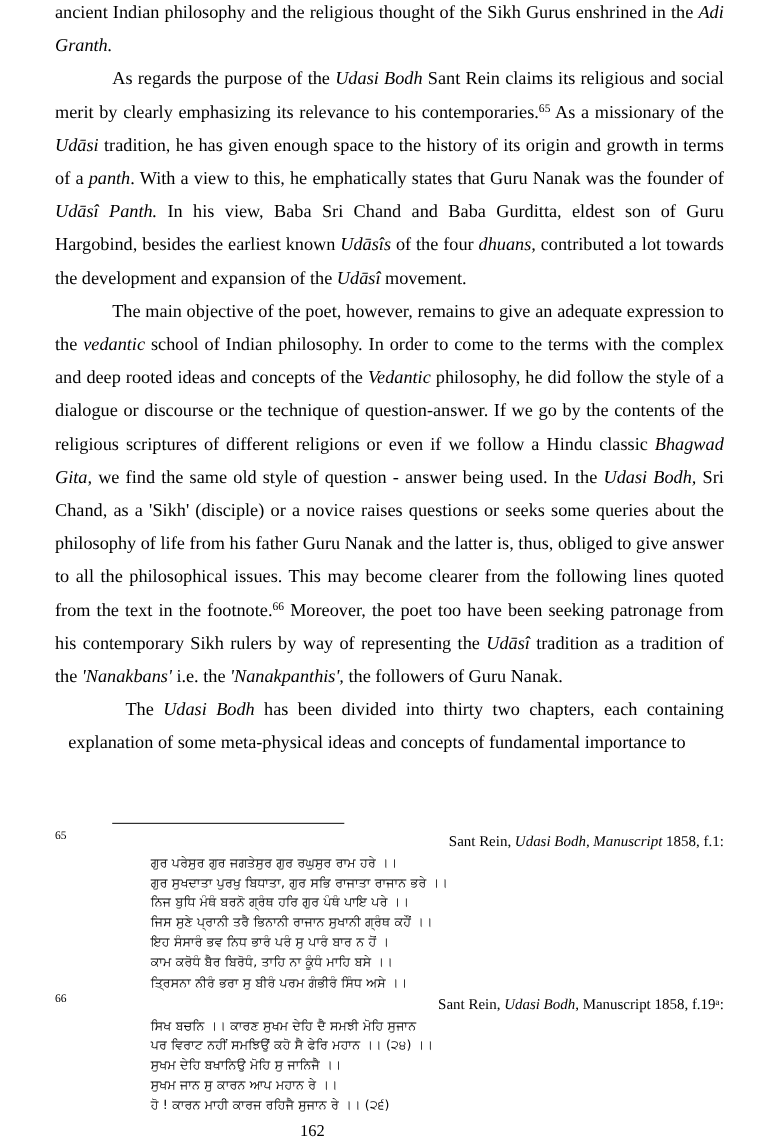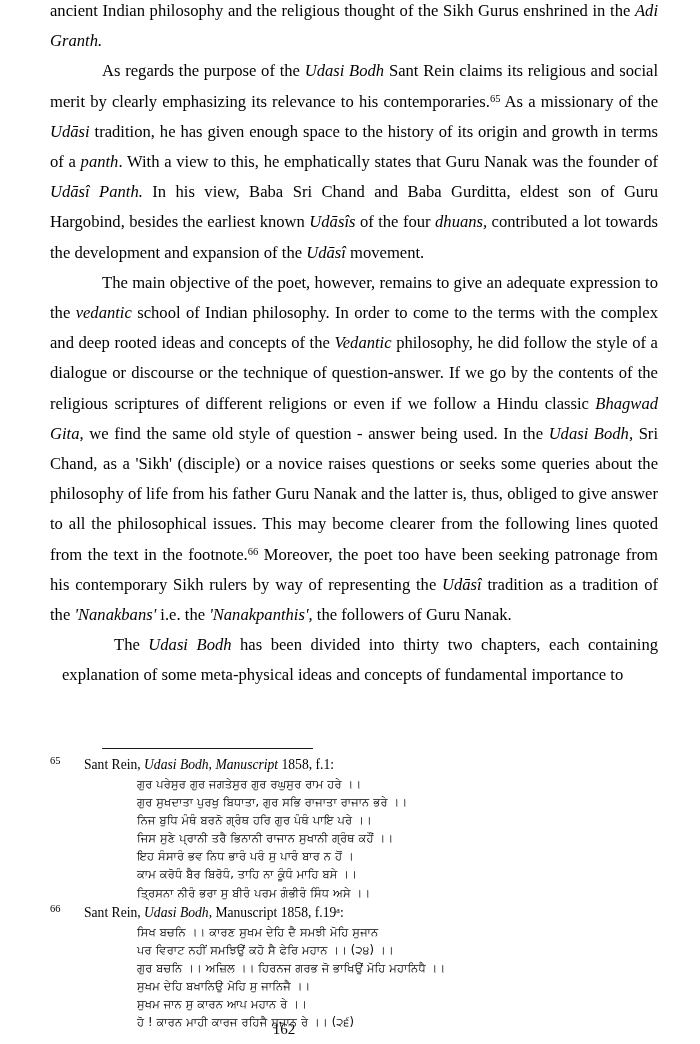--- a/index.html
+++ b/index.html
@@ -94,20 +94,21 @@
     font-size: 10.5px;
     vertical-align: super;
   }
 
   .fn-head {
     display: block;
     margin-left: 34px;
     font-size: 13.6px;
     line-height: 20px;
     white-space: nowrap;
+    text-align: right;
   }
 
   .fn-verse {
     display: block;
     margin-left: 87px;
     font-family: "DejaVu Sans", "Liberation Sans", sans-serif;
     font-size: 11.4px;
     line-height: 18.1px;
     letter-spacing: 0.2px;
     white-space: nowrap;
@@ -167,21 +168,20 @@
       <span class="fn-verse">ਤ੍ਰਿਸਨਾ ਨੀਰੰ ਭਰਾ ਸੁ ਬੀਰੰ ਪਰਮ ਗੰਭੀਰੰ ਸਿੰਧ ਅਸੇ ।।</span>
     </div>
 
     <div class="fn" style="margin-top:1px;">
       <div class="fn-row">
         <span class="fn-num">66</span>
         <span class="fn-head"><span>Sant Rein, </span><i>Udasi Bodh</i><span>, Manuscript 1858, f.19ᵃ:</span></span>
       </div>
       <span class="fn-verse">ਸਿਖ ਬਚਨਿ ।। ਕਾਰਣ ਸੁਖਮ ਦੇਹਿ ਦੈ ਸਮਝੀ ਮੋਹਿ ਸੁਜਾਨ</span>
       <span class="fn-verse">ਪਰ ਵਿਰਾਟ ਨਹੀਂ ਸਮਝਿਉਂ ਕਹੋ ਸੈ ਫੇਰਿ ਮਹਾਨ ।।  (੨੪)  ।।</span>
-      <span class="fn-verse">ਗੁਰ ਬਚਨਿ ।।  ਅਜ਼ਿਲ ।।  ਹਿਰਨਜ ਗਰਭ ਜੋ ਭਾਖਿਉਂ ਮੋਹਿ ਮਹਾਨਿਧੈ ।।</span>
       <span class="fn-verse">ਸੁਖਮ ਦੇਹਿ ਬਖਾਨਿਉ ਮੋਹਿ ਸੁ ਜਾਨਿਜੈ ।।</span>
       <span class="fn-verse">ਸੁਖਮ ਜਾਨ ਸੁ ਕਾਰਨ ਆਪ ਮਹਾਨ ਰੇ ।।</span>
       <span class="fn-verse">ਹੋ ! ਕਾਰਨ ਮਾਹੀ ਕਾਰਜ ਰਹਿਜੈ ਸੁਜਾਨ ਰੇ ।।  (੨੬)</span>
     </div>
 
   </div>
 
   <div class="page-number">162</div>
 
 </div>

